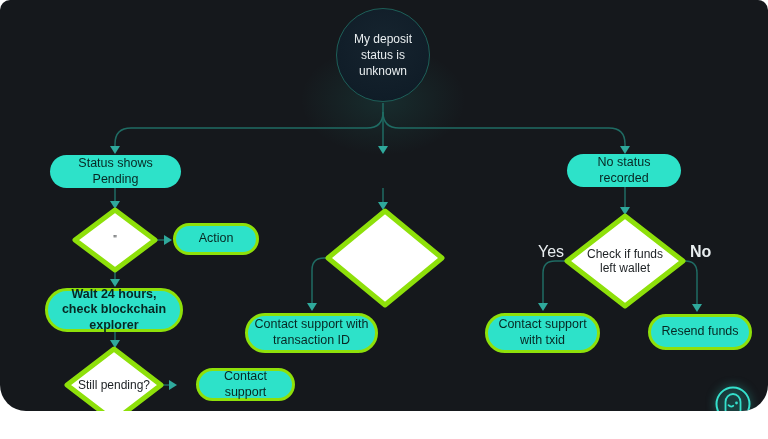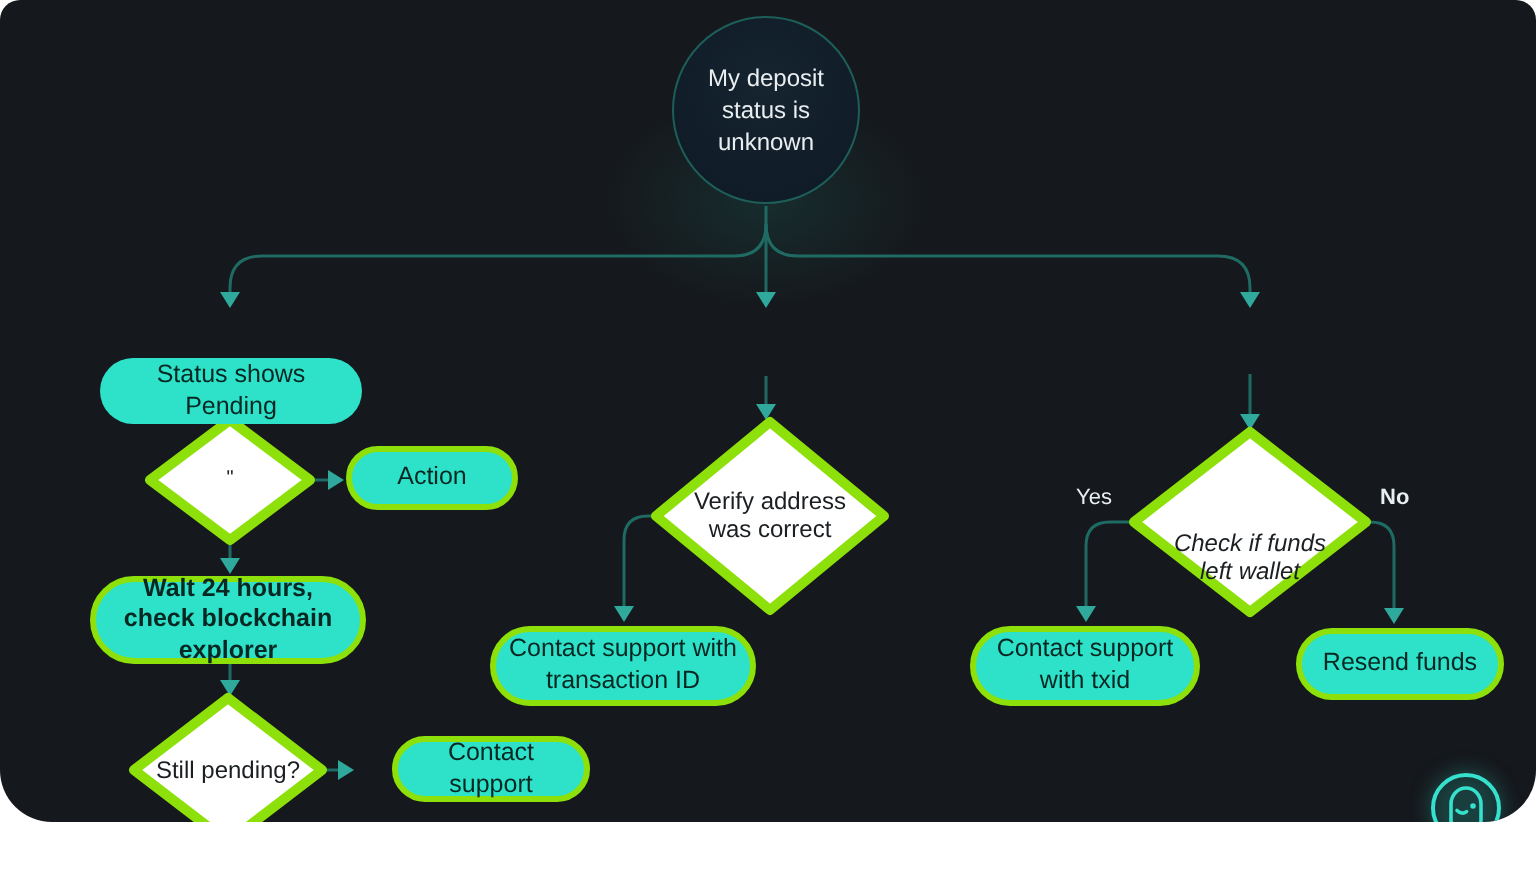--- a/index.html
+++ b/index.html
@@ -30,21 +30,21 @@
     position:absolute;left:336px;top:8px;width:94px;height:94px;border-radius:50%;
     border:1px solid var(--circle_border);
     background:radial-gradient(circle at 50% 38%, #16242f 0%, #101d28 70%, #0d1a24 100%);
     display:flex;align-items:center;justify-content:center;text-align:center;
     color:var(--light_text);font-size:12px;line-height:1.35;
   }
   .start-circle .inner{width:86px;}
   .circle-glow{position:absolute;left:293px;top:40px;width:180px;height:120px;
     background:radial-gradient(ellipse at center, rgba(45,226,201,0.10) 0%, rgba(45,226,201,0.0) 65%);
     pointer-events:none;}
-  .edge-label{position:absolute;color:var(--light_text);font-size:11px;}
+  .edge-label{position:absolute;color:var(--light_text);font-size:16px;}
 
   .chat-button{position:absolute;left:707px;top:378px;width:52px;height:52px;
     background:transparent;border:none;cursor:pointer;}
   .chat-button svg{filter:drop-shadow(0 0 5px rgba(53,224,204,0.55));}
   .chat-ring{stroke:var(--chat_icon);stroke-width:2;fill:rgba(20,40,42,0.25);}
   .chat-glyph{stroke:var(--chat_icon);stroke-width:1.8;fill:none;stroke-linecap:round;stroke-linejoin:round;}
   .chat-eye{fill:var(--chat_icon);stroke:none;}
 </style>
 </head>
 <body>
@@ -97,28 +97,30 @@
     <polygon class="diamond-shape" points="115,210 155,240 115,270 75,240"></polygon>
     <polygon class="diamond-shape" points="114,349 161,385 114,421 67,385"></polygon>
     <polygon class="diamond-shape" points="385,211 442,258 385,305 328,258"></polygon>
     <polygon class="diamond-shape" points="625,216 683,261 625,306 567,261"></polygon>
   </svg>
 
   <div class="start-circle">
     <div class="inner">My deposit status is unknown</div>
   </div>
 
-  <div class="node pill" style="left:50px;top:155px;width:131px;height:33px;margin-top:24px;">
+  <div class="node pill" style="left:50px;top:155px;width:131px;height:33px;">
     <span>Status shows Pending</span>
+  </div>
+  <div class="node pill" style="left:567px;top:154px;width:114px;height:33px;">
+    <span>No status recorded</span>
   </div>
 
   <div class="diamond-label" style="left:115px;top:240px;width:60px;font-size:10px;">"</div>
   <div class="diamond-label" style="left:114px;top:385px;width:80px;">Still pending?</div>
-  <div class="diamond-label" style="left:385px;top:258px;width:92px;">Verify address was correct</div>
-  <div class="diamond-label" style="left:625px;top:279px;width:92px;font-style:italic;">Check if funds left wallet</div>
+  <div class="diamond-label" style="left:625px;top:261px;width:92px;">Check if funds left wallet</div>
 
   <div class="node pill bordered" style="left:173px;top:223px;width:86px;height:32px;">
     <span>Action</span>
   </div>
   <div class="node pill bordered" style="left:45px;top:288px;width:138px;height:44px;border-radius:22px;font-weight:bold;">
     <span>Walt 24 hours, check blockchain explorer</span>
   </div>
   <div class="node pill bordered" style="left:196px;top:368px;width:99px;height:33px;">
     <span>Contact support</span>
   </div>

